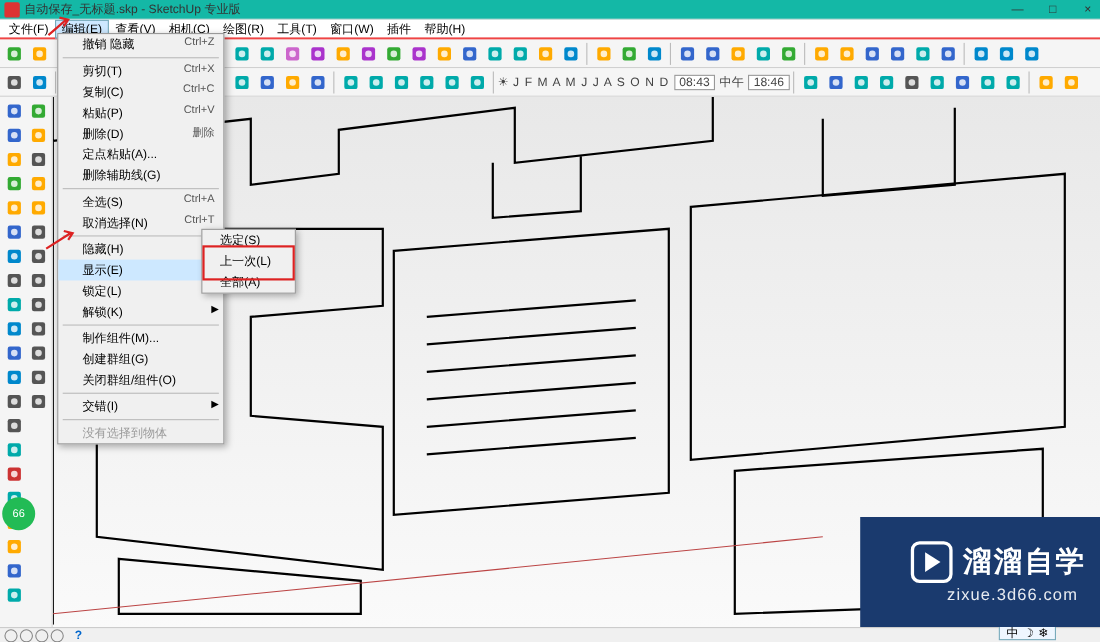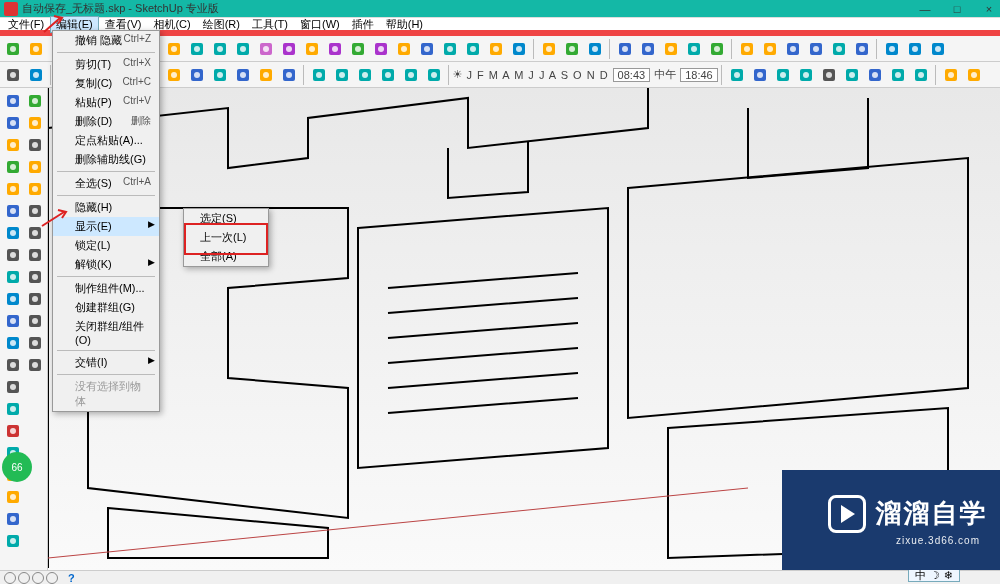--- a/index.html
+++ b/index.html
@@ -4,21 +4,21 @@
 <style>
 * { margin: 0; padding: 0; box-sizing: border-box; font-family: "Microsoft YaHei", SimSun, sans-serif; font-size: 11px; }
 body { background: #f0f0f0; width: 1000px; height: 584px; overflow: hidden; position: relative; }
 
 .titlebar { height: 18px; background: #14b8a6; display: flex; align-items: center; padding: 0 4px; border-bottom: 1px solid #ddd; }
 .titlebar .icon { width: 14px; height: 14px; background: #d33; border-radius: 2px; margin-right: 4px; }
 .titlebar .title { flex: 1; color: #333; font-size: 11px; }
 .winbtns { display: flex; gap: 18px; }
 .winbtn { width: 14px; text-align: center; color: #333; cursor: pointer; }
 
-.menubar { height: 18px; background: #fff; display: flex; align-items: center; padding: 0 2px; border-bottom: 6px solid #ef4444; }
+.menubar { height: 18px; background: #fff; display: flex; align-items: center; padding: 0 2px; border-bottom: 2px solid #ef4444; }
 .menubar .mitem { padding: 1px 6px; cursor: pointer; }
 .menubar .mitem.active { background: #cde8ff; border: 1px solid #7ab; padding: 0 5px; }
 
 .toolbar1 { height: 26px; background: #f5f5f5; border-bottom: 1px solid #ccc; display: flex; align-items: center; padding: 0 2px; gap: 1px; }
 .toolbar2 { height: 26px; background: #f5f5f5; border-bottom: 1px solid #ccc; display: flex; align-items: center; padding: 0 2px; gap: 1px; }
 .tbtn { width: 22px; height: 22px; display: flex; align-items: center; justify-content: center; border: 1px solid transparent; cursor: pointer; }
 .tbtn svg { width: 16px; height: 16px; }
 .tsep { width: 2px; height: 20px; border-left: 1px solid #bbb; margin: 0 2px; }
 
 .layerbox { display: flex; align-items: center; border: 1px solid #aaa; background: #fff; height: 18px; padding: 0 2px; gap: 2px; }
@@ -33,41 +33,41 @@
 .main { position: absolute; top: 88px; left: 48px; right: 0; bottom: 14px; background: #fff; }
 .canvas { width: 100%; height: 100%; background: linear-gradient(#e8e8e8,#fafafa); position: relative; overflow: hidden; }
 .canvas svg { position: absolute; top: 0; left: 0; }
 
 .lefttools { position: absolute; top: 88px; left: 0; width: 48px; bottom: 14px; background: #f5f5f5; border-right: 1px solid #ccc; display: flex; flex-direction: column; flex-wrap: wrap; align-content: flex-start; padding: 2px; gap: 0; }
 .lefttools .tbtn { width: 22px; height: 22px; }
 
 .statusbar { position: absolute; bottom: 0; left: 0; right: 0; height: 14px; background: #f0f0f0; border-top: 1px solid #ccc; display: flex; align-items: center; padding: 0 4px; gap: 2px; }
 .statusbar .sicon { width: 12px; height: 12px; border-radius: 50%; border: 1px solid #888; }
 
-.dropdown { position: absolute; top: 30px; left: 52px; width: 108px; background: #f0f0f0; border: 1px solid #999; box-shadow: 2px 2px 6px rgba(0,0,0,.3); z-index: 100; }
+.dropdown { position: absolute; top: 30px; left: 52px; width: 152px; background: #f0f0f0; border: 1px solid #999; box-shadow: 2px 2px 6px rgba(0,0,0,.3); z-index: 100; }
 .dropdown .ditem { display: flex; justify-content: space-between; padding: 2px 8px 2px 22px; cursor: pointer; position: relative; }
 .dropdown .ditem.highlight { background: #cde8ff; }
 .dropdown .ditem .arrow { position: absolute; right: 4px; font-size: 9px; }
 .dropdown .dsep { height: 1px; background: #bbb; margin: 2px 4px; }
 .dropdown .shortcut { color: #555; font-size: 10px; }
 
 .submenu { position: absolute; top: 208px; left: 183px; width: 86px; background: #f0f0f0; border: 1px solid #999; box-shadow: 2px 2px 6px rgba(0,0,0,.3); z-index: 101; }
 .submenu .ditem { padding: 2px 8px 2px 16px; cursor: pointer; }
 .redbox { position: absolute; border: 2px solid #d22; pointer-events: none; z-index: 102; }
 .redbox1 { top: 223px; left: 184px; width: 84px; height: 32px; }
 .redarrow { position: absolute; z-index: 103; pointer-events:none; }
 
 .greenbadge { position: absolute; left: 2px; top: 452px; width: 30px; height: 30px; background: #2b5; border-radius: 50%; color: #fff; font-size: 10px; display: flex; align-items: center; justify-content: center; z-index: 50; }
 
 .brand { position: absolute; right: 0; bottom: 14px; width: 218px; height: 100px; background: #1a3a6e; color: #fff; display: flex; align-items: center; justify-content: center; flex-direction: column; z-index: 60; }
 .brand .logo { display: flex; align-items: center; gap: 10px; padding-left: 33px; }
 .brand .play { width: 38px; height: 38px; border: 3px solid #fff; border-radius: 8px; display: flex; align-items: center; justify-content: center; }
 .brand .play::after { content: ""; border-left: 14px solid #fff; border-top: 9px solid transparent; border-bottom: 9px solid transparent; margin-left: 3px; }
 .brand .txt { font-size: 26px; font-weight: bold; letter-spacing: 2px; }
-.brand .sub { font-size: 10px; letter-spacing: 1px; margin-top: 2px; opacity: .9; align-self: flex-end; margin-right: 20px; }
+.brand .sub { font-size: 15px; letter-spacing: 1px; margin-top: 2px; opacity: .9; align-self: flex-end; margin-right: 20px; }
 
 .shadows { position: absolute; right: 40px; bottom: 2px; border: 1px solid #7ab; background: #eef6ff; padding: 0 6px; height: 14px; display: flex; align-items: center; gap: 4px; font-size: 10px; z-index: 55; }
 .measure { position: absolute; right: 4px; bottom: 16px; font-size: 11px; color: #333; z-index: 55; }
 </style>
 </head>
 <body>
 
 <div class="titlebar">
   <div class="icon"></div>
   <div class="title">自动保存_无标题.skp - SketchUp 专业版</div>
@@ -768,20 +768,24 @@
     </div>
     <div class="ditem">
       <span>删除辅助线(G)</span>
       <span class="shortcut"></span>
     </div>
     <div class="dsep"></div>
     <div class="ditem">
       <span>全选(S)</span>
       <span class="shortcut">Ctrl+A</span>
     </div>
+    <div class="ditem">
+      <span>取消选择(N)</span>
+      <span class="shortcut">Ctrl+T</span>
+    </div>
     <div class="dsep"></div>
     <div class="ditem">
       <span>隐藏(H)</span>
       <span class="shortcut"></span>
     </div>
     <div class="ditem highlight">
       <span>显示(E)</span>
       <span class="shortcut"></span>
       <span class="arrow">▶</span>
     </div>

